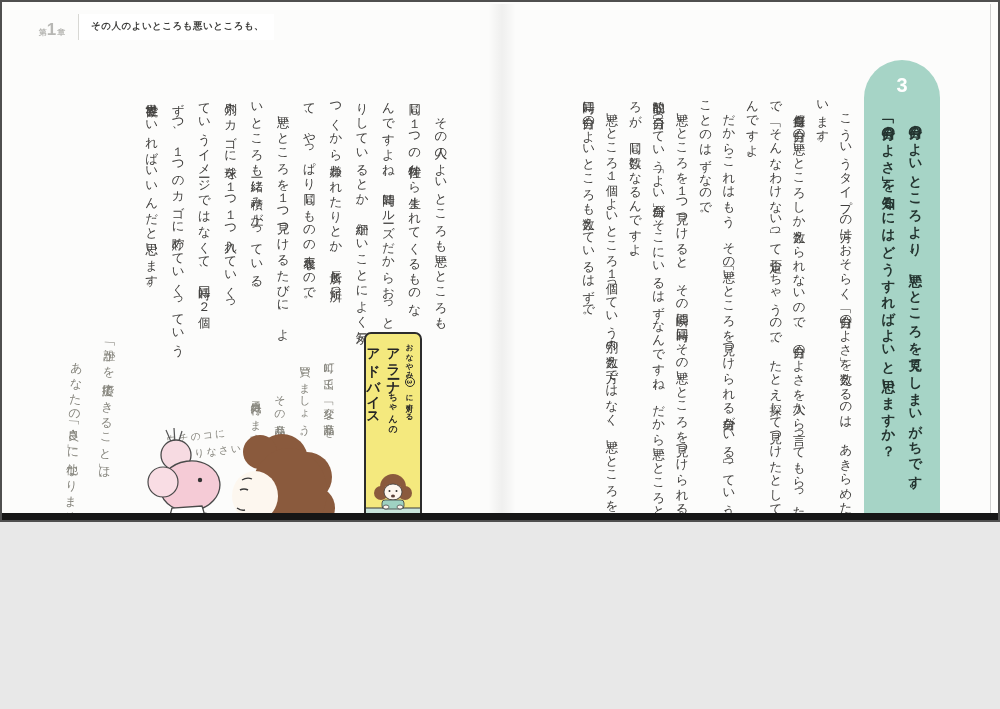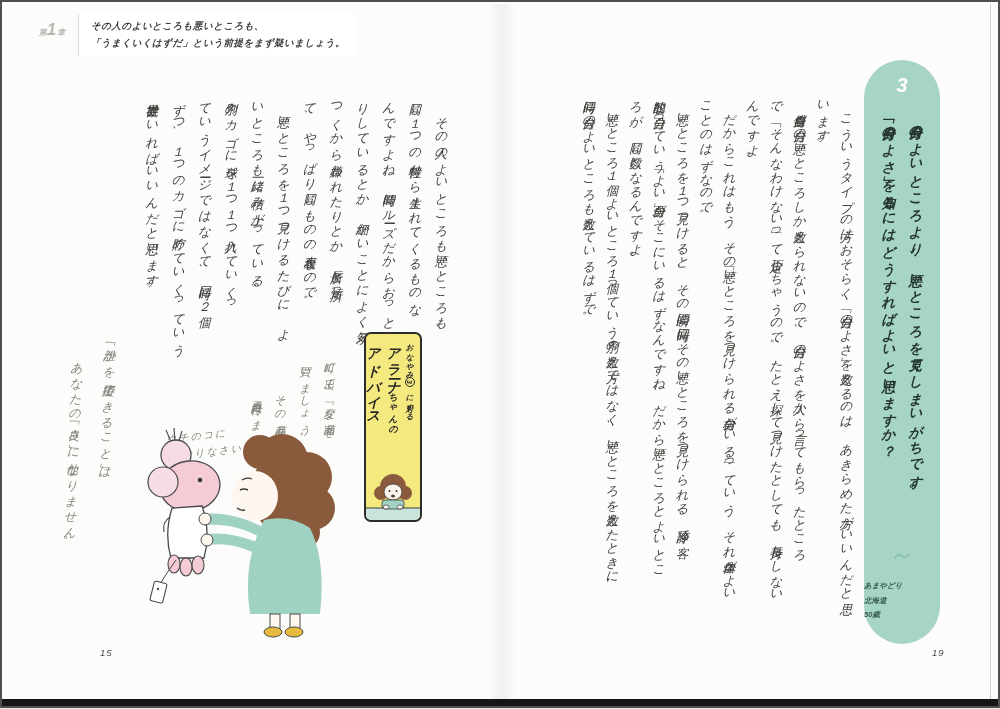--- a/index.html
+++ b/index.html
@@ -1,21 +1,21 @@
 <!DOCTYPE html>
 <html><head>
 <meta charset="utf-8">
 <style>
   * { margin:0; padding:0; box-sizing:border-box; }
   html,body { width:1000px; height:709px; }
   body { font-family:"Liberation Sans", sans-serif; background:#e8e8e8; }
 
   #spread {
-    position:relative; width:1000px; height:708px;
-    background:#fcfcfb; border:2px solid #4f4f4f; overflow:hidden;font-style:italic;
+    position:relative; width:1000px; height:522px;
+    background:#fcfcfb; border:2px solid #4f4f4f; overflow:hidden;
   }
   
   #bottom-bar { position:absolute; left:0; right:0; bottom:0; height:7px; background:#161616; }
   #page-edge-line { position:absolute; top:2px; bottom:7px; left:988px; width:1px; background:#cfcfcf; }
   #spine { position:absolute; top:2px; bottom:7px; left:486px; width:28px;
     background:linear-gradient(90deg, rgba(0,0,0,0) 0%, rgba(0,0,0,0.05) 50%, rgba(0,0,0,0) 100%); }
 
   
   #chapter-header { position:absolute; left:28px; top:12px; display:flex; align-items:flex-start; }
   .chapter-badge { color:#b7b7b4; font-weight:bold; margin-top:6px; width:44px; text-align:center; white-space:nowrap; }
@@ -109,21 +109,20 @@
 <body>
 
 <div id="spread">
 
   <div id="chapter-header">
     <div class="chapter-badge">
       <span class="small">第</span><span class="num">1</span><span class="small">章</span>
     </div>
     <div class="header-text">
       <div>その人のよいところも悪いところも、</div>
-      <div>「うまくいくはずだ」という前提をまず疑いましょう。</div>
     </div>
   </div>
 
   <div id="left-body" class="vbody">
       <div class="vline">　その人のよいところも悪いところも、</div>
       <div class="vline">同じ１つの特性から生まれてくるものな</div>
       <div class="vline">んですよね。時間にルーズだからおっと</div>
       <div class="vline">りしているとか、細かいことによく気が</div>
       <div class="vline">つくから嫌われたりとか、長所と短所っ</div>
       <div class="vline">て、やっぱり同じものの表裏なので。</div>

